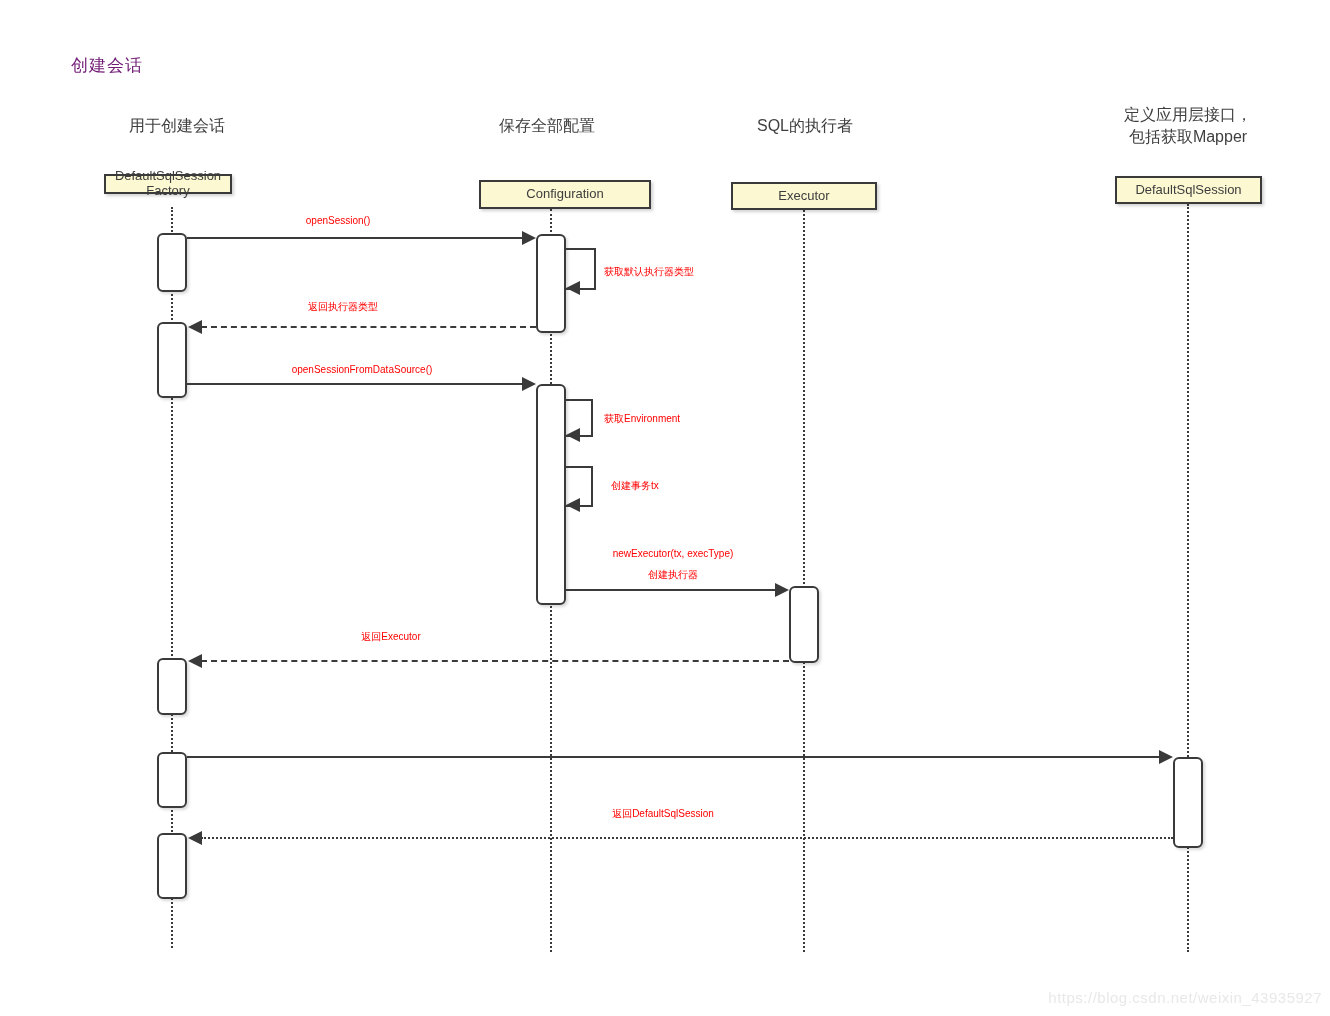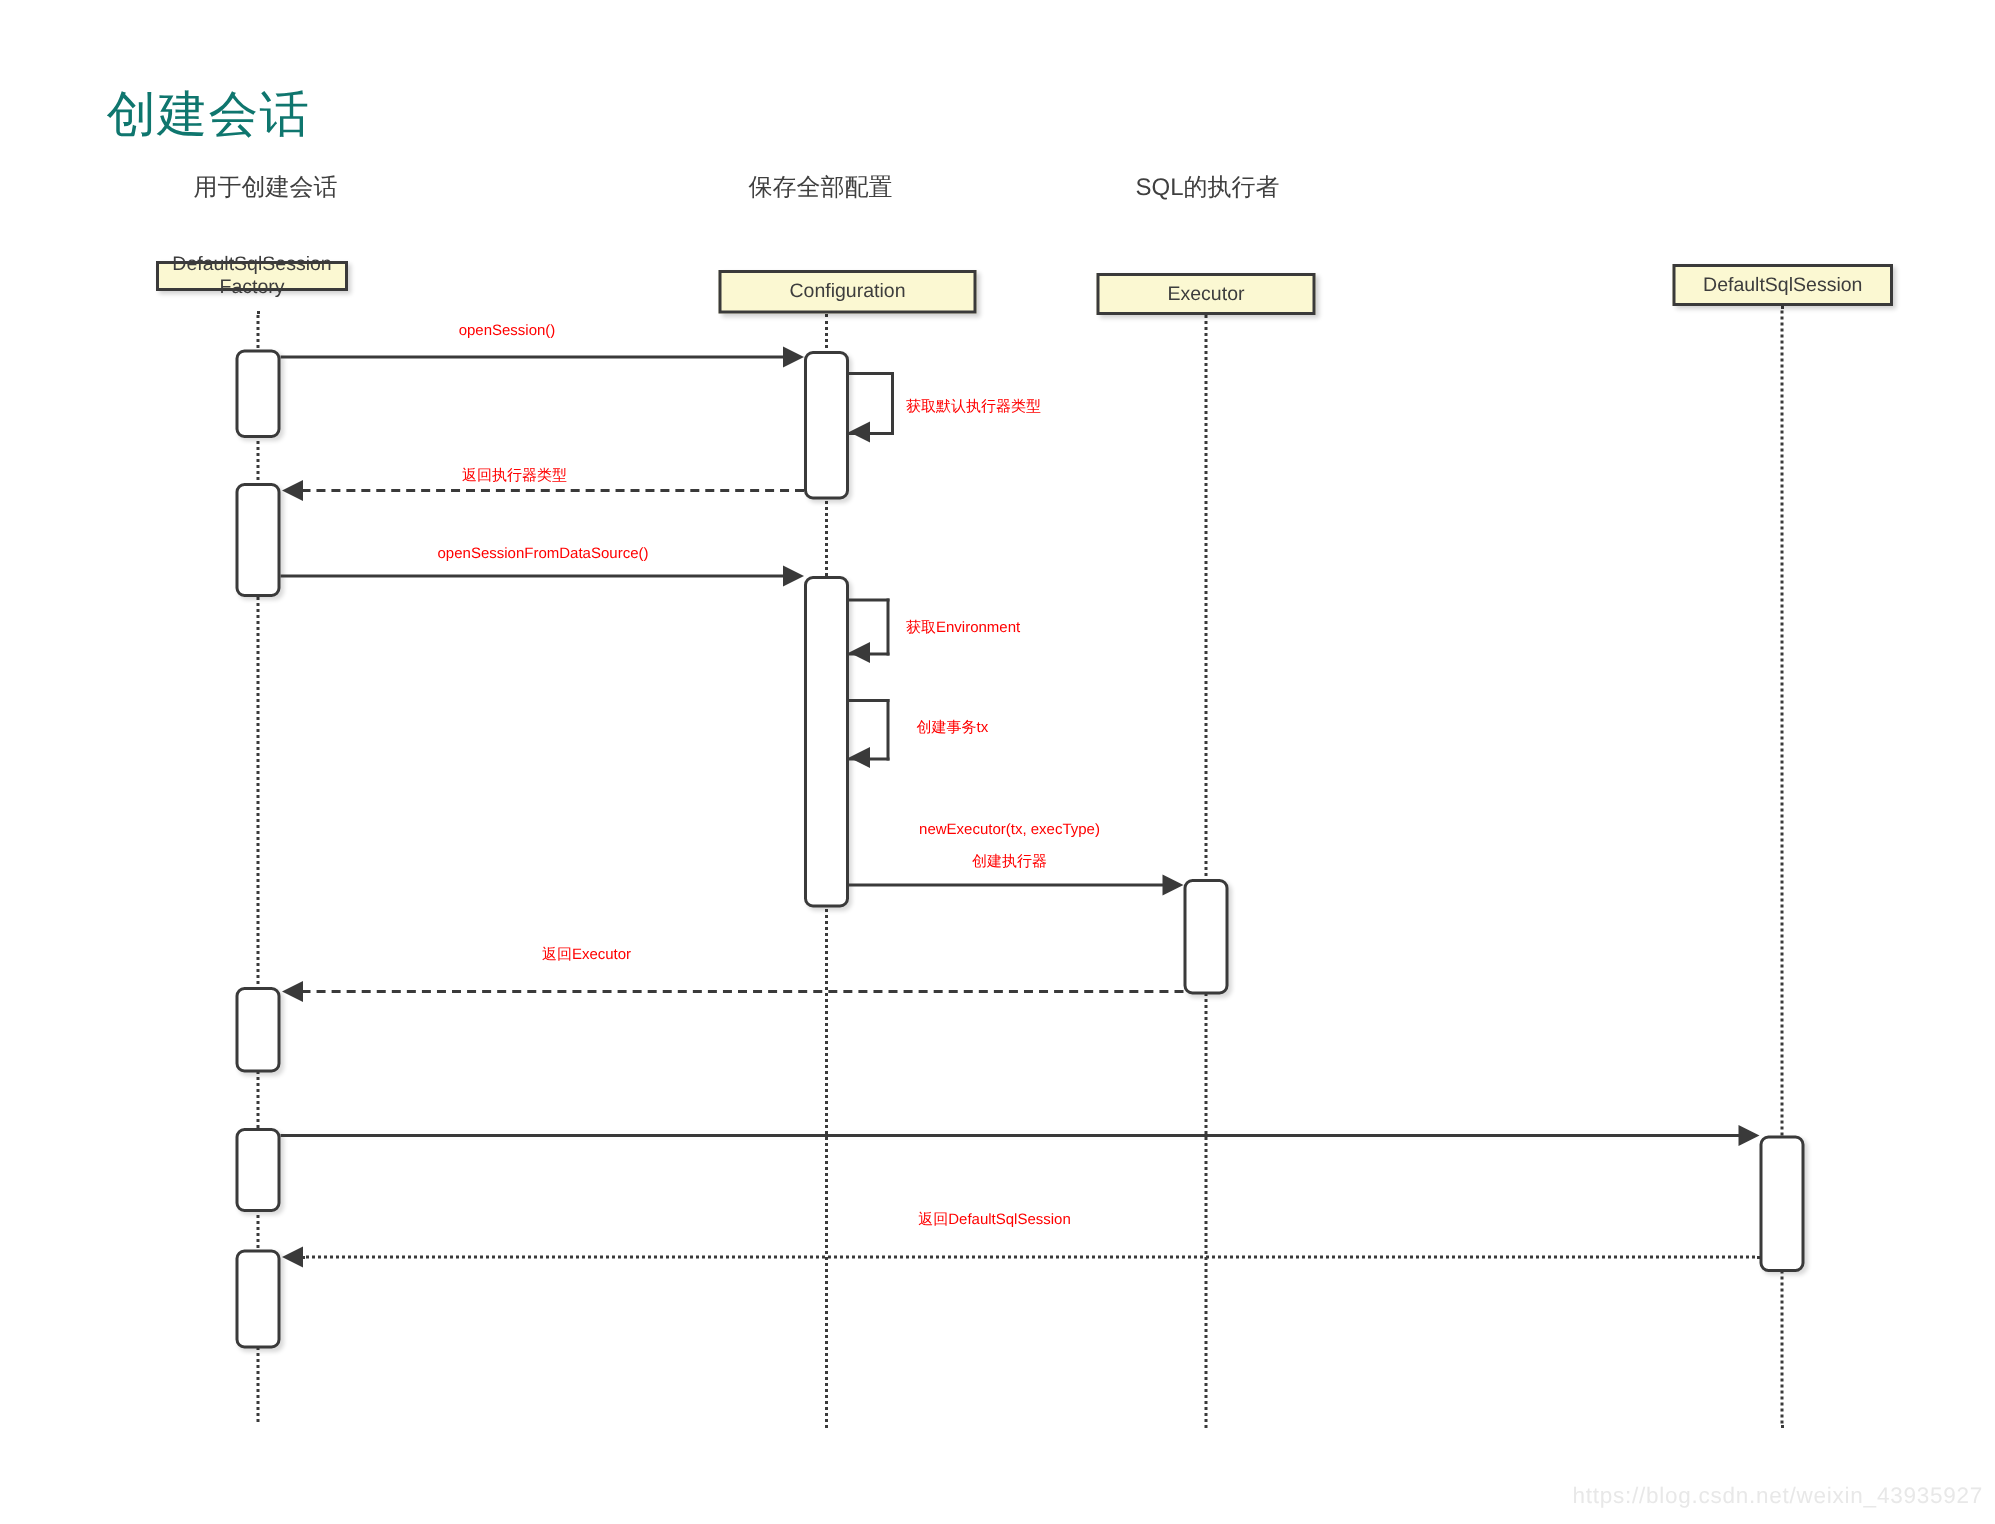--- a/index.html
+++ b/index.html
@@ -8,22 +8,22 @@
     position: relative;
     width: 1330px;
     height: 1016px;
     background: #ffffff;
     font-family: "Liberation Sans", "DejaVu Sans", sans-serif;
     overflow: hidden;
   }
   .title {
     position: absolute;
     left: 71px; top: 54px;
-    font-size: 33px;
-    color: #0f766e;
+    font-size: 17px;
+    color: #701a75;
     letter-spacing: 1px;
   }
   .actor-desc {
     position: absolute;
     transform: translateX(-50%);
     font-size: 16px;
     color: #3f3f3f;
     white-space: nowrap;
     text-align: center;
     line-height: 22px;
@@ -101,20 +101,24 @@
 </head>
 <body>
 
 <div id="canvas">
 
   <div class="title">创建会话</div>
 
   <div class="actor-desc" style="left:177px; top:115px;">用于创建会话</div>
   <div class="actor-desc" style="left:547px; top:115px;">保存全部配置</div>
   <div class="actor-desc" style="left:805px; top:115px;">SQL的执行者</div>
+  <div class="actor-desc" style="left:1188px; top:104px;">
+    <div>定义应用层接口，</div>
+    <div>包括获取Mapper</div>
+  </div>
 
   <div class="lifeline" style="left:171px; top:207px; height:741px;"></div>
   <div class="lifeline" style="left:550px; top:209px; height:743px;"></div>
   <div class="lifeline" style="left:803px; top:210px; height:742px;"></div>
   <div class="lifeline" style="left:1187px; top:204px; height:748px;"></div>
 
   <div class="hbox" style="left:104px; top:174px; width:128px; height:20px;">
     <span>DefaultSqlSession Factory</span>
   </div>
   <div class="hbox" style="left:479px; top:180px; width:172px; height:29px;">
@@ -143,21 +147,21 @@
   <div class="msgline" style="left:187px; top:237px; width:337px;"></div>
   <div class="arrowhead point-right" style="left:522px; top:231px;"></div>
   <div class="red-label centered" style="left:338px; top:211px;">openSession()</div>
 
   <div class="selfloop" style="left:566px; top:248px; width:30px; height:42px;"></div>
   <div class="arrowhead point-left" style="left:566px; top:281px;"></div>
   <div class="red-label" style="left:604px; top:262px;">获取默认执行器类型</div>
 
   <div class="msgline dashed" style="left:201px; top:326px; width:335px;"></div>
   <div class="arrowhead point-left" style="left:188px; top:320px;"></div>
-  <div class="red-label centered" style="left:343px; top:308px;text-align:center;">返回执行器类型</div>
+  <div class="red-label centered" style="left:343px; top:297px;text-align:center;">返回执行器类型</div>
 
   <div class="msgline" style="left:187px; top:383px; width:337px;"></div>
   <div class="arrowhead point-right" style="left:522px; top:377px;"></div>
   <div class="red-label centered" style="left:362px; top:360px;">openSessionFromDataSource()</div>
 
   <div class="selfloop" style="left:566px; top:399px; width:27px; height:38px;"></div>
   <div class="arrowhead point-left" style="left:566px; top:428px;"></div>
   <div class="red-label" style="left:604px; top:409px;">获取Environment</div>
 
   <div class="selfloop" style="left:566px; top:466px; width:27px; height:41px;"></div>

